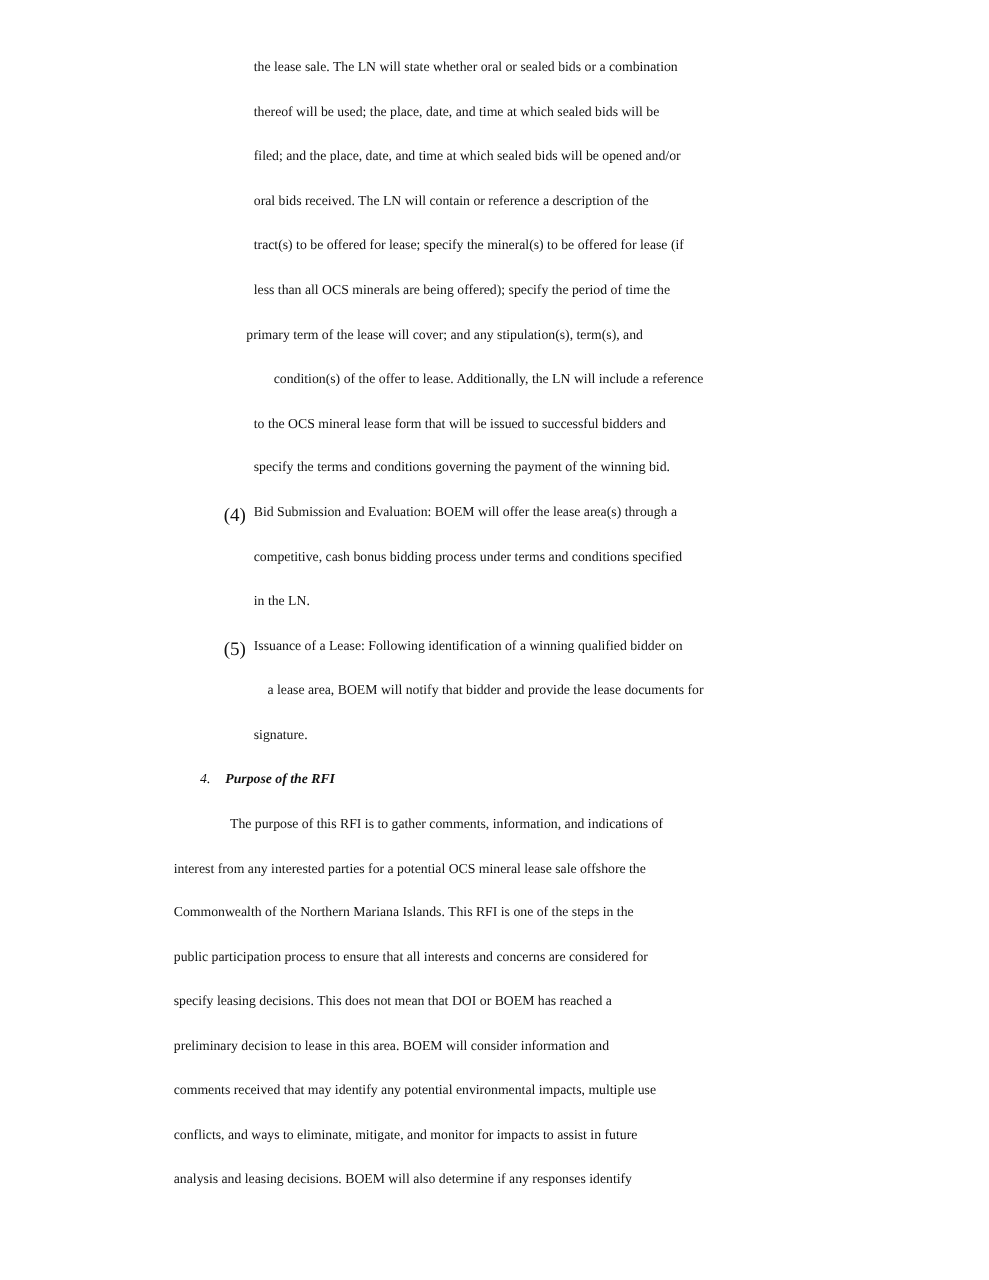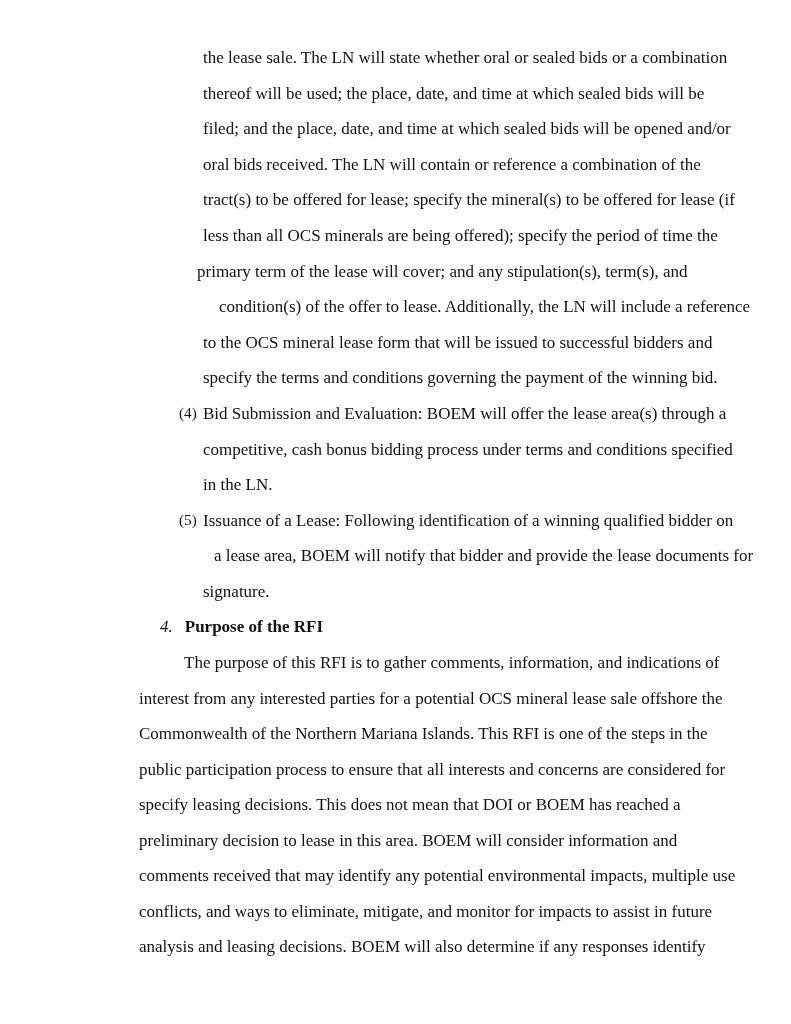--- a/index.html
+++ b/index.html
@@ -1,31 +1,31 @@
 <!DOCTYPE html>
 <html><head>
 <meta charset="utf-8">
 <style>
   html, body { margin: 0; padding: 0; background: #ffffff; }
   body { width: 791px; height: 1024px; position: relative; overflow: hidden;
          font-family: "Liberation Serif", "DejaVu Serif", serif; color: #111; }
-  .line { position: absolute; font-size: 17px; white-space: nowrap; line-height: 1; }
+  .line { position: absolute; font-size: 11px; white-space: nowrap; line-height: 1; }
   .item-num { position: absolute; font-size: 15.2px; line-height: 1; }
   .heading-num { font-style: italic; }
-  .heading-text { font-weight: bold; }
+  .heading-text { font-style: italic; font-weight: bold; }
 </style>
 </head>
 <body>
 
 <div>
 
   <div class="line" style="left:203px;top:49px">the lease sale. The LN will state whether oral or sealed bids or a combination</div>
   <div class="line" style="left:203px;top:85px">thereof will be used; the place, date, and time at which sealed bids will be</div>
   <div class="line" style="left:203px;top:120px">filed; and the place, date, and time at which sealed bids will be opened and/or</div>
-  <div class="line" style="left:203px;top:156px">oral bids received. The LN will contain or reference a combination of the</div>
+  <div class="line" style="left:203px;top:156px">oral bids received. The LN will contain or reference a description of the</div>
   <div class="line" style="left:203px;top:191px">tract(s) to be offered for lease; specify the mineral(s) to be offered for lease (if</div>
   <div class="line" style="left:203px;top:227px">less than all OCS minerals are being offered); specify the period of time the</div>
   <div class="line" style="left:197px;top:263px">primary term of the lease will cover; and any stipulation(s), term(s), and</div>
   <div class="line" style="left:219px;top:298px">condition(s) of the offer to lease. Additionally, the LN will include a reference</div>
   <div class="line" style="left:203px;top:334px">to the OCS mineral lease form that will be issued to successful bidders and</div>
   <div class="line" style="left:203px;top:369px">specify the terms and conditions governing the payment of the winning bid.</div>
 
   <div>
     <div class="item-num" style="left:179px;top:405px">(4)</div>
     <div class="line" style="left:203px;top:405px">Bid Submission and Evaluation: BOEM will offer the lease area(s) through a</div>

